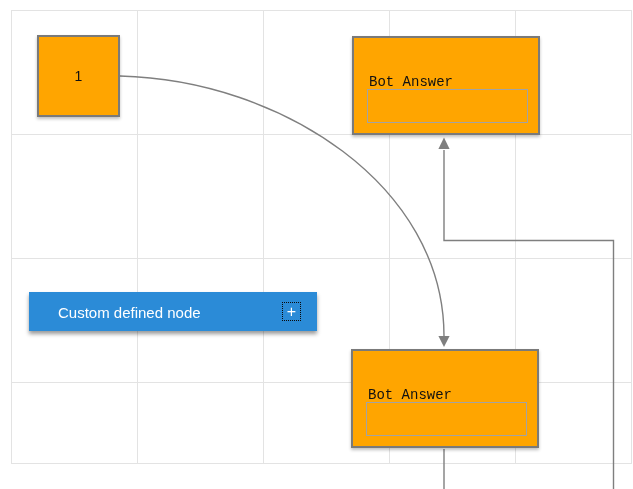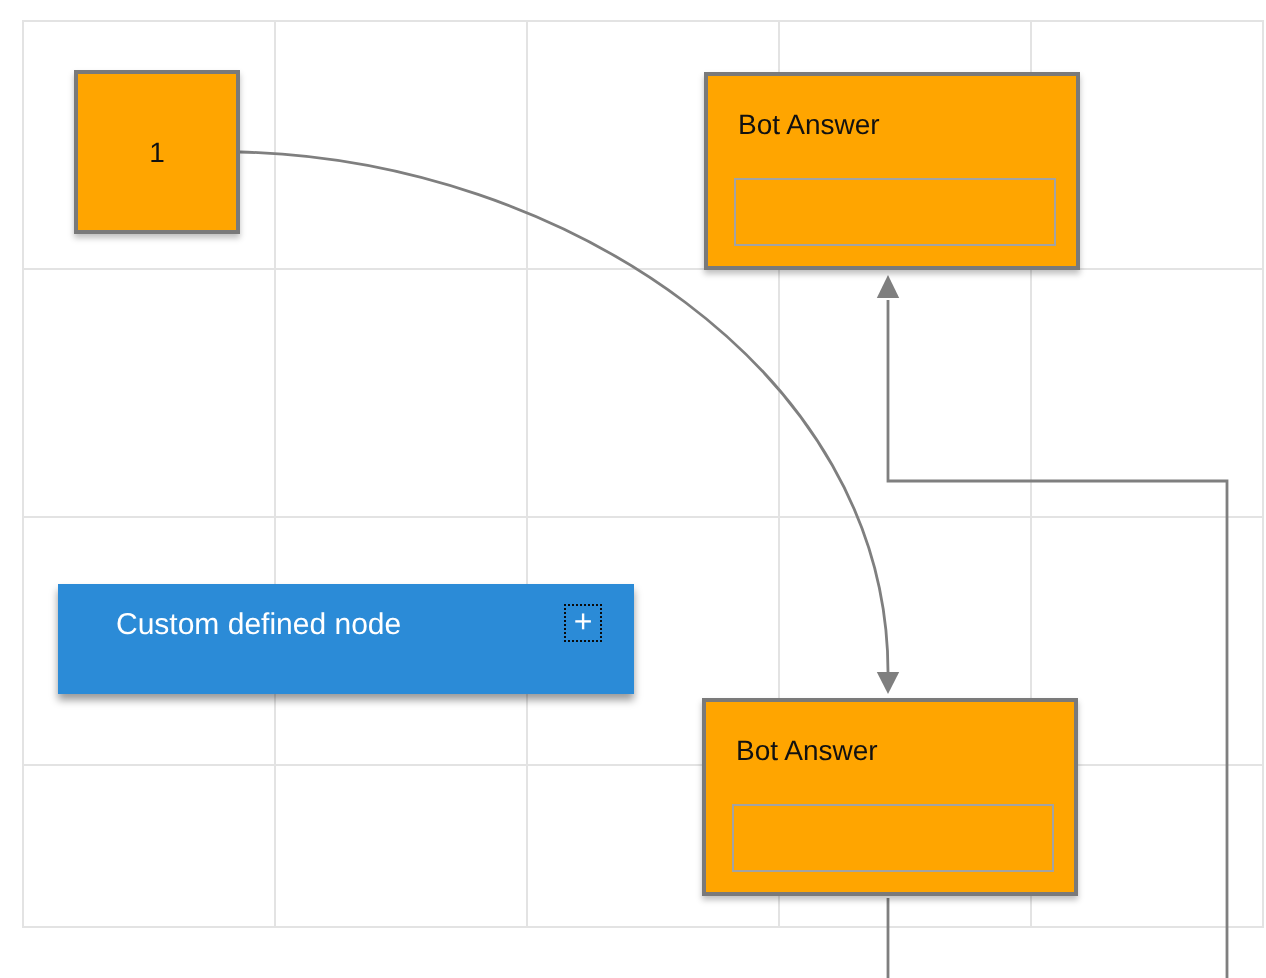--- a/index.html
+++ b/index.html
@@ -48,36 +48,37 @@
   .bot-node {
     width: 188px; height: 99px;
     background: var(--node-orange);
     border: 2px solid var(--node-border);
     box-shadow: 0 2px 3px rgba(0,0,0,0.25);
   }
   .bot-node-top { left: 352px; top: 36px; }
   .bot-node-bottom { left: 351px; top: 349px; }
   .node-title {
     position: absolute;
-    left: 15px; top: 16px;
+    left: 15px; top: 36px;
     font-size: 14px;
     color: var(--node-title-text);
     white-space: nowrap;
+    font-family: Liberation Mono, monospace;
   }
   .answer-field {
     position: absolute;
     left: 13px; top: 51px;
     width: 161px; height: 34px;
     border: 1px solid var(--field-border);
     background: transparent;
   }
 
   .custom-node {
     left: 29px; top: 292px;
-    width: 288px; height: 55px;
+    width: 288px; height: 39px;
     background: var(--accent-blue);
     box-shadow: 0 3px 4px rgba(0,0,0,0.4);
     color: var(--custom-node-text);
   }
   .custom-node-label {
     position: absolute;
     left: 29px; top: 0;
     line-height: 41px;
     font-size: 15px;
     white-space: nowrap;

